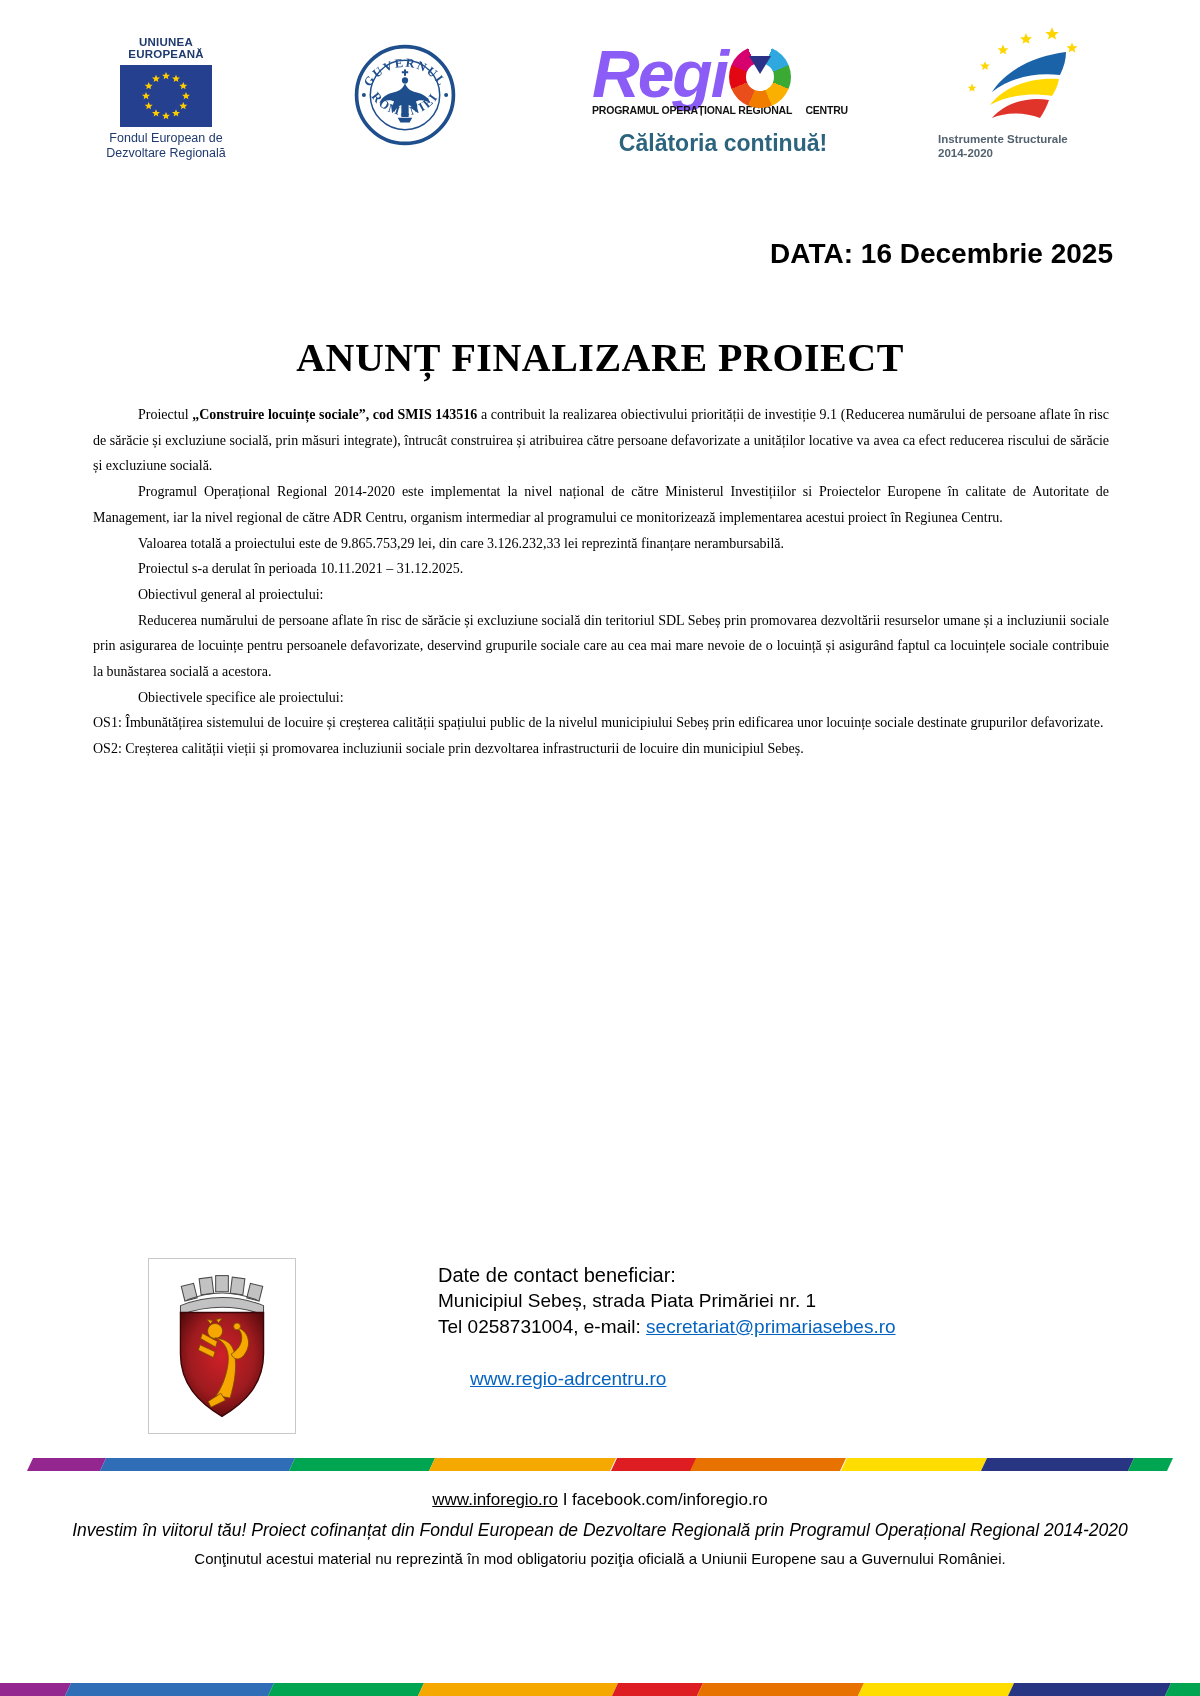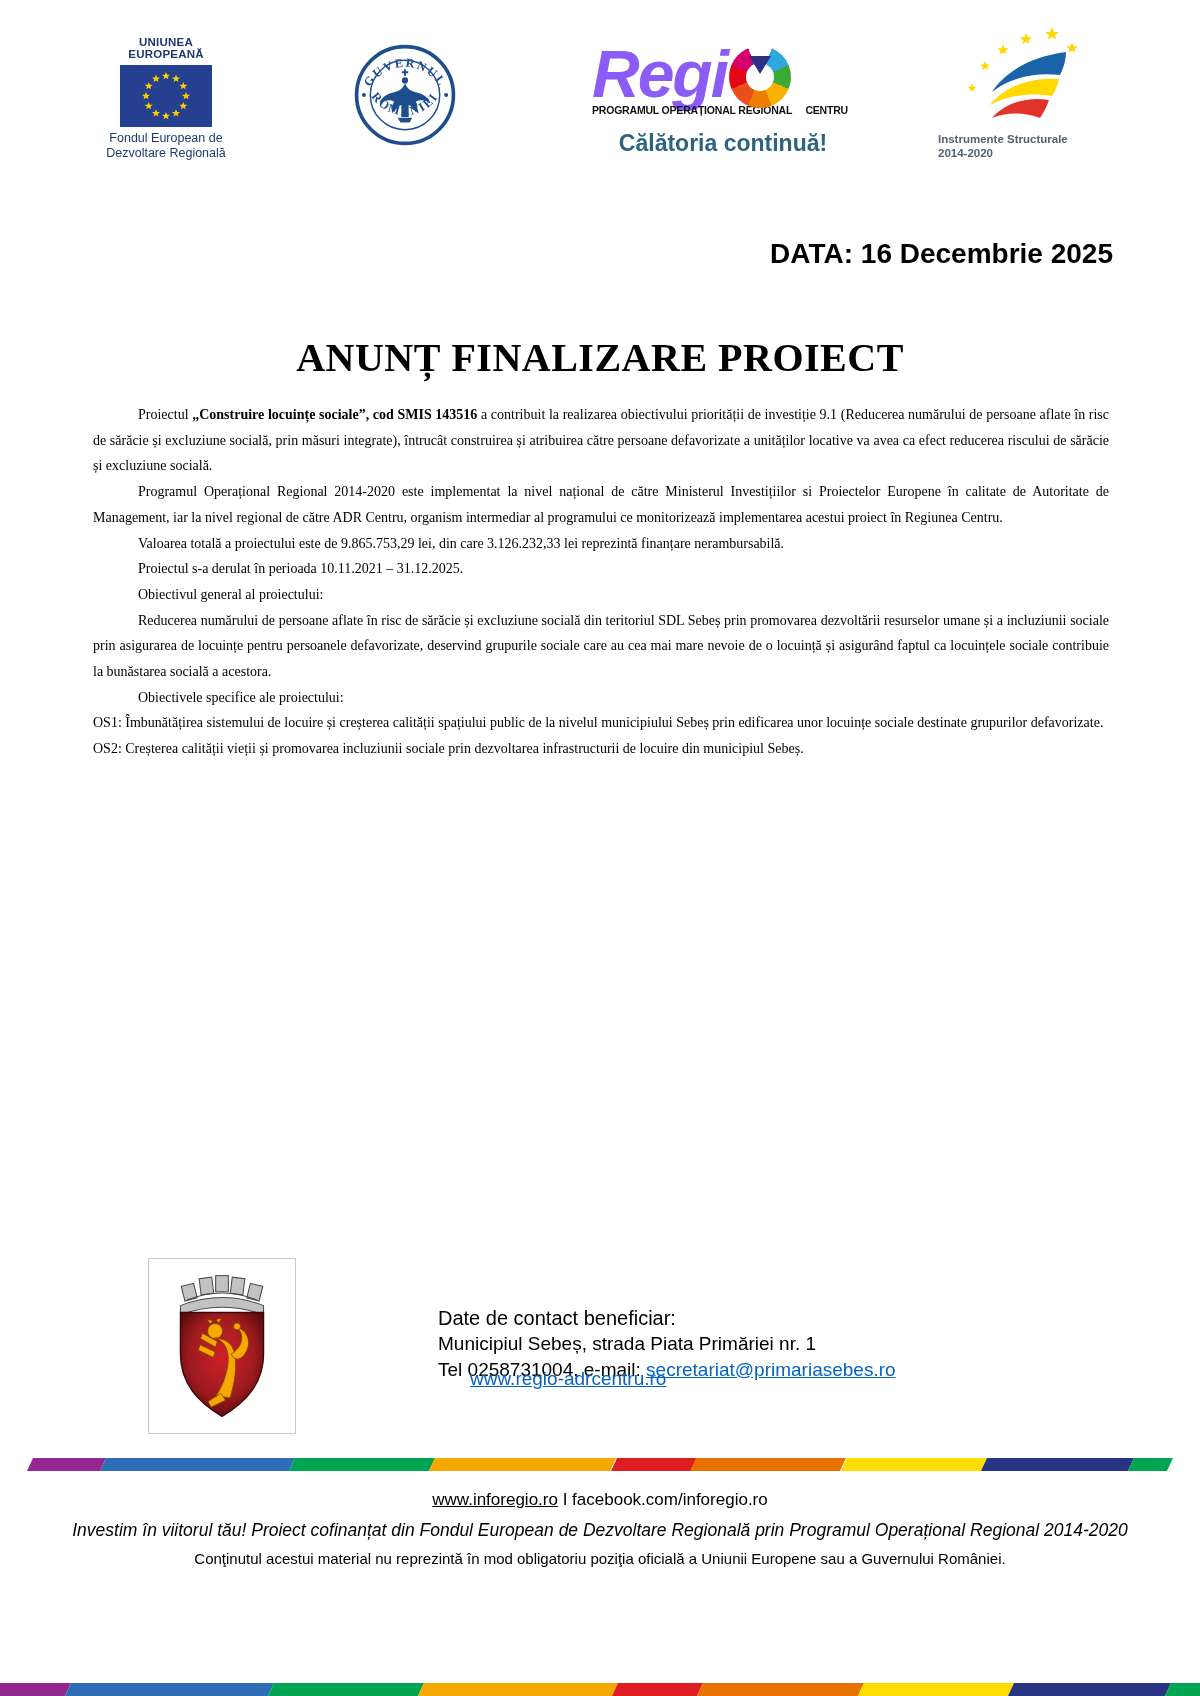--- a/index.html
+++ b/index.html
@@ -36,21 +36,21 @@
   
   .body-text{position:absolute;left:93px;top:402px;width:1016px;font-size:14px;
              line-height:25.7px;text-align:justify;}
   .body-text p{margin:0;}
   .ind{text-indent:45px;}
   
   .coa-box{position:absolute;left:148px;top:1258px;width:146px;height:174px;
            border:1px solid #c9c9c9;background:#fff;display:flex;align-items:center;justify-content:center;}
   .contact{position:absolute;left:438px;top:1262px;font-family:"Liberation Sans",sans-serif;
            font-size:19px;line-height:26px;color:#000;}
-  .contact .c-head{font-size:20px;margin-top:43px;}
+  .contact .c-head{font-size:20px;}
   a.link,.link{color:#0563c1;text-decoration:underline;cursor:pointer;text-align:right;}
   .site-link{position:absolute;left:470px;top:1368px;font-family:"Liberation Sans",sans-serif;
              font-size:19px;}
   
   .stripe{position:absolute;display:flex;height:13px;}
   .stripe-mid{left:30px;top:1458px;width:1140px;}
   .stripe-bottom{left:-10px;top:1683px;width:1220px;}
   .seg{height:100%;transform:skewX(-25deg);}
   .f-links{position:absolute;left:0;top:1490px;width:100%;text-align:center;
            font-family:"Liberation Sans",sans-serif;font-size:17px;}

